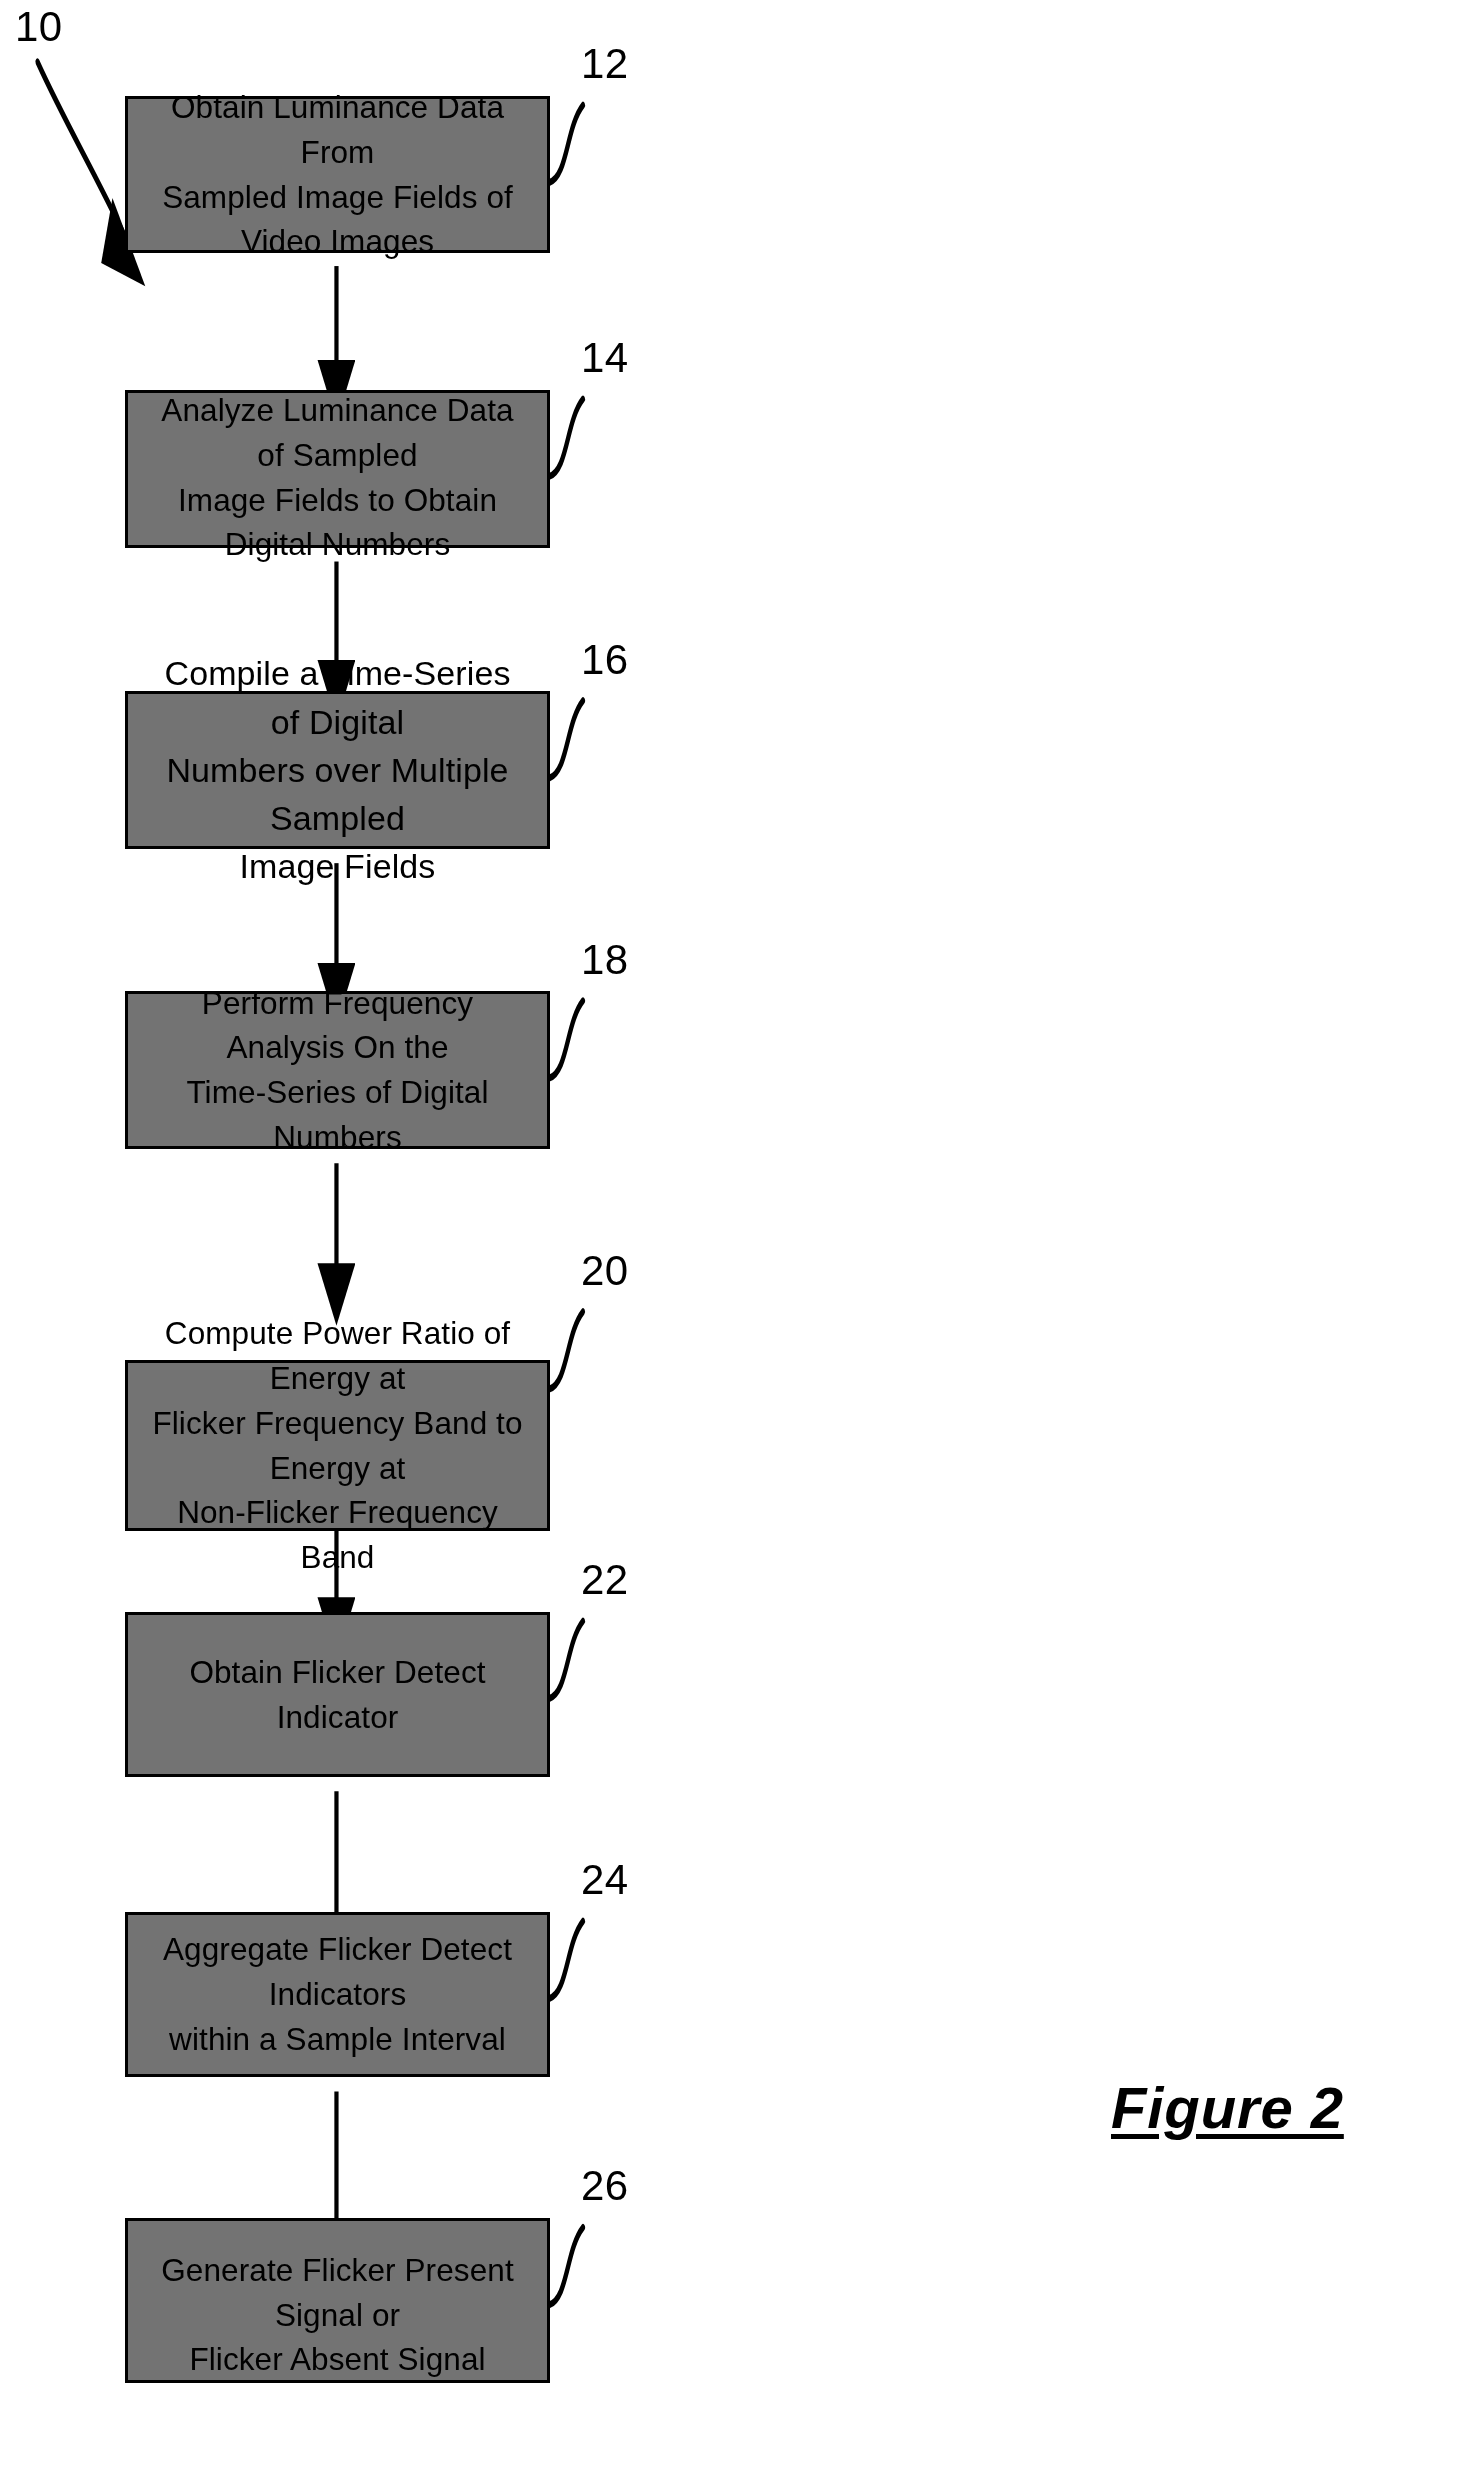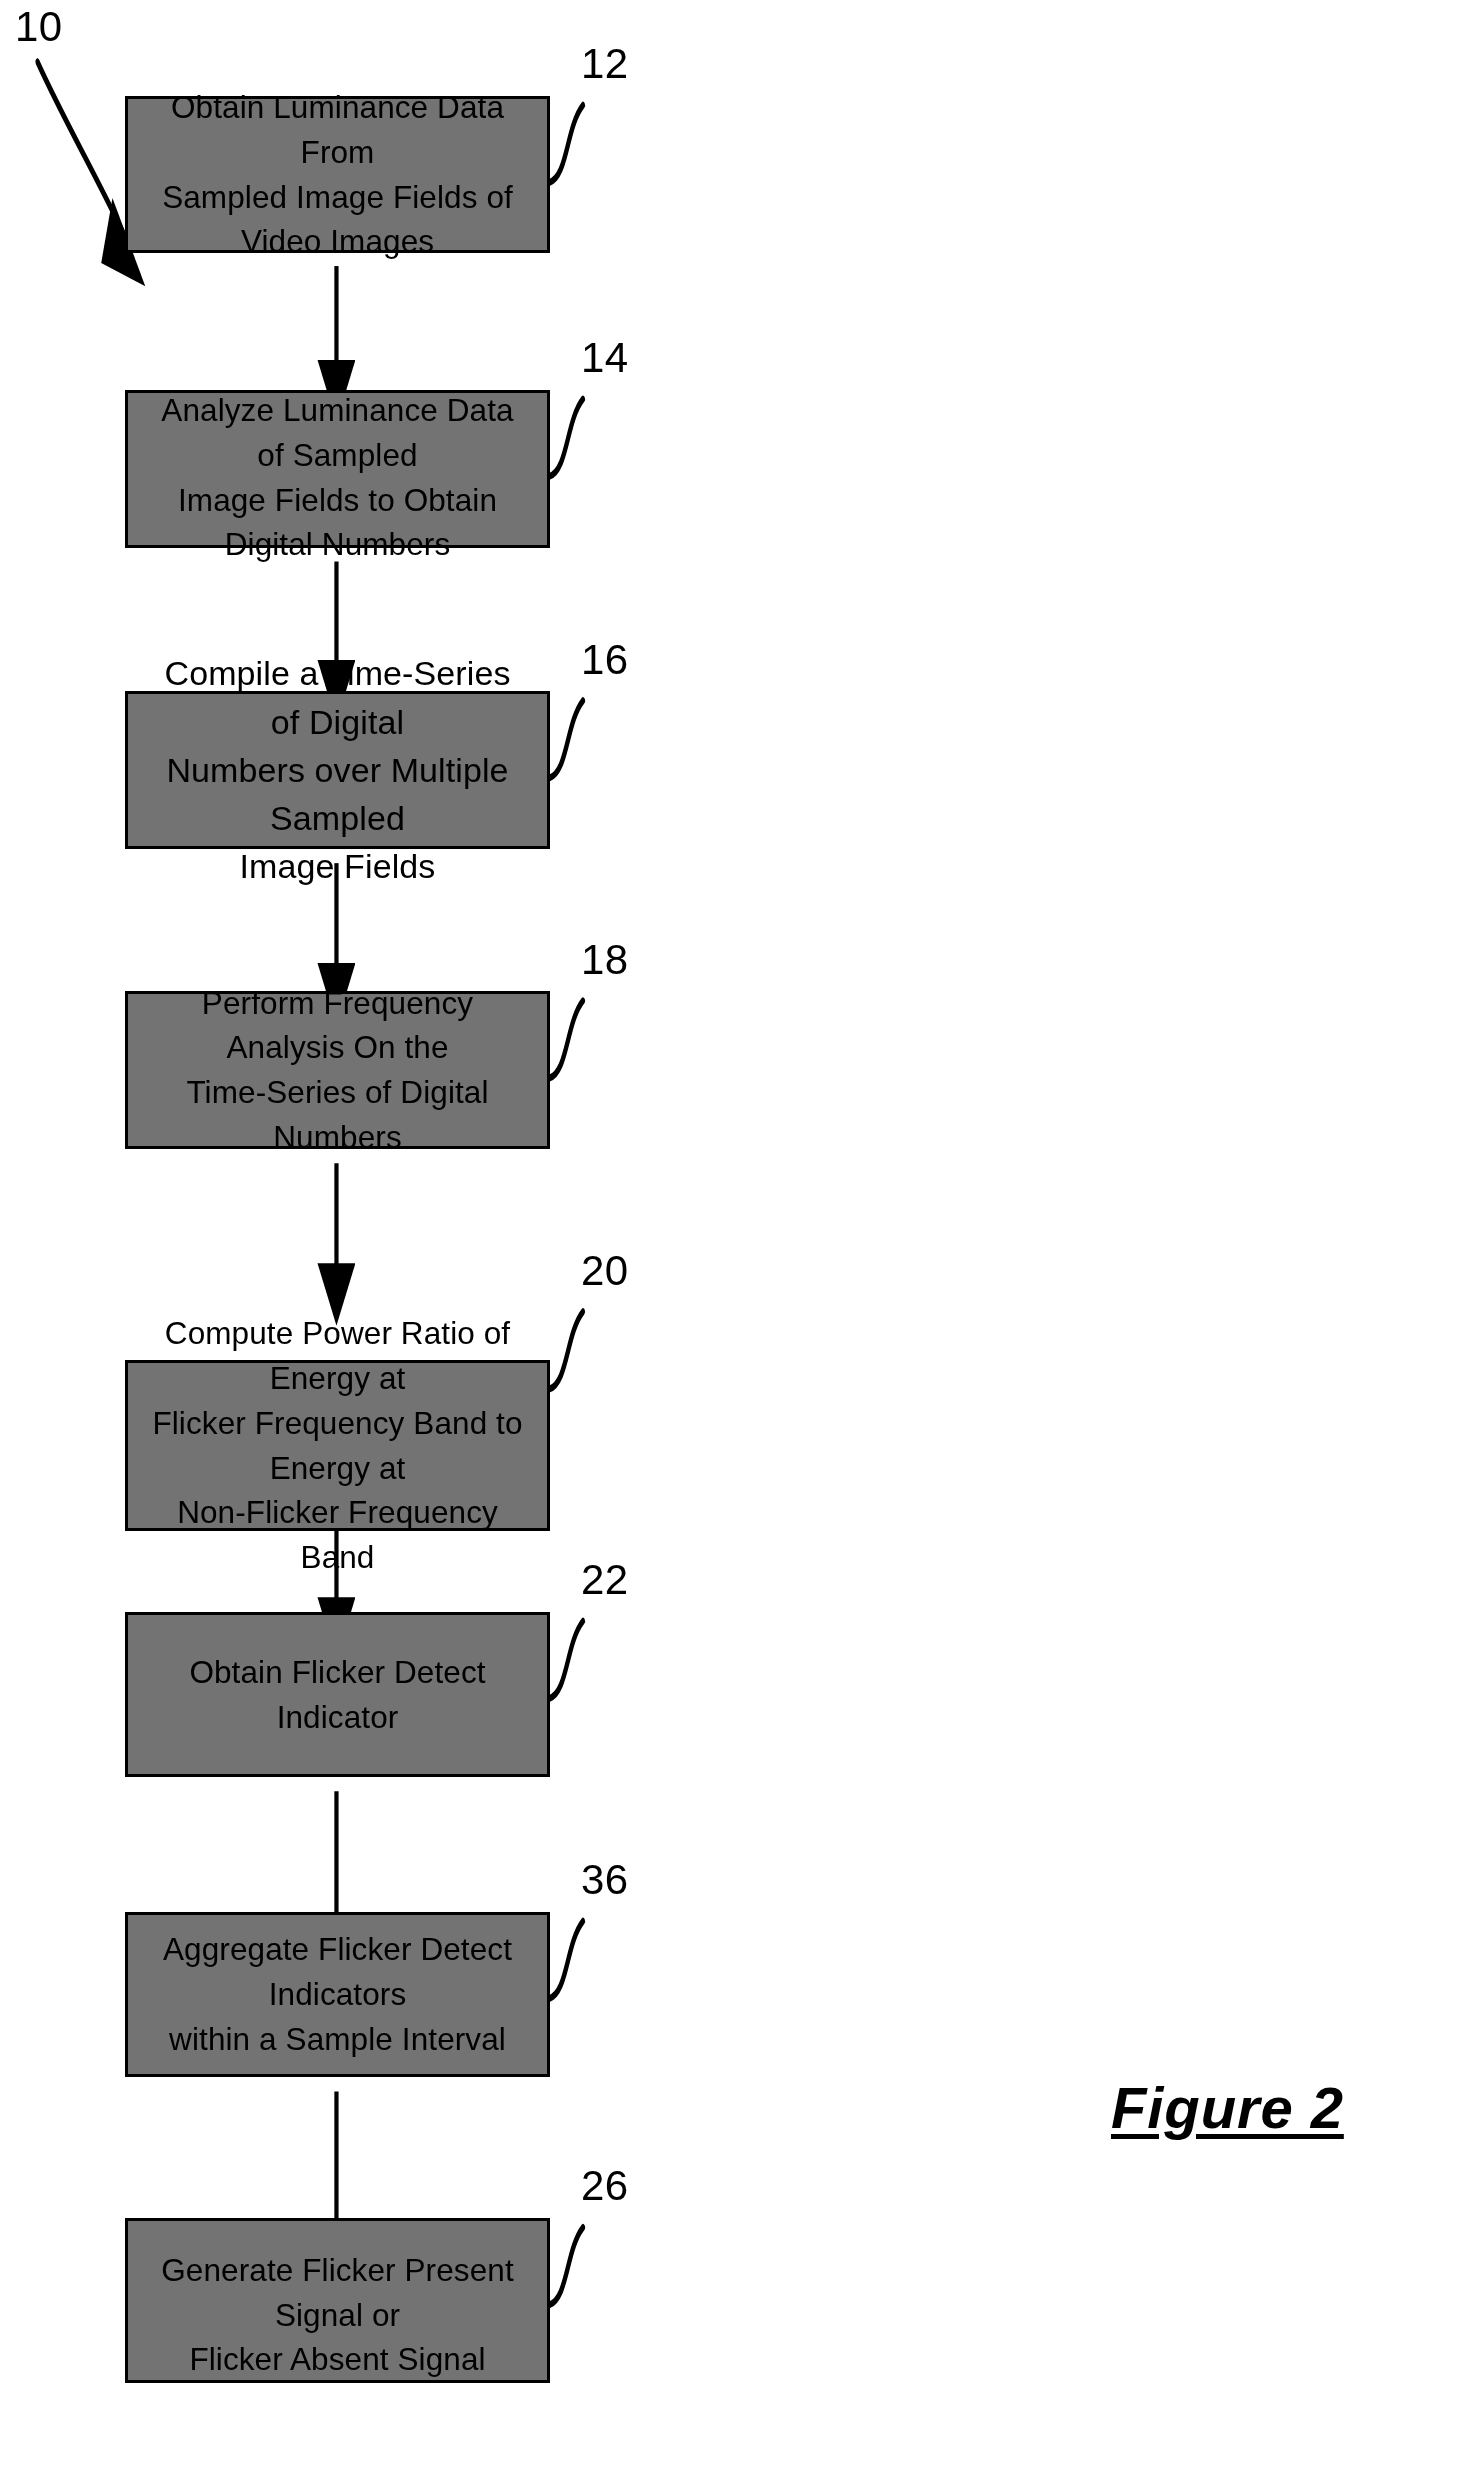--- a/index.html
+++ b/index.html
@@ -152,21 +152,21 @@
 
   <div class="flow-box" style="left: 125px; top: 1612px; width: 425px; height: 165px;">
     <span class="box-text" style="font-size: 31.5px;">Obtain Flicker Detect Indicator</span>
   </div>
   <div class="ref-num" style="left: 581px; top: 1559px; font-size: 42px;">22</div>
 
   <div class="flow-box" style="left: 125px; top: 1912px; width: 425px; height: 165px;">
     <span class="box-text" style="font-size: 31.5px;">Aggregate Flicker Detect Indicators
 within a Sample Interval</span>
   </div>
-  <div class="ref-num" style="left: 581px; top: 1859px; font-size: 42px;">36</div>
+  <div class="ref-num" style="left: 581px; top: 1859px; font-size: 42px;">24</div>
 
   <div class="flow-box" style="left: 125px; top: 2218px; width: 425px; height: 165px;">
     <span class="box-text" style="font-size: 31.5px; margin-top: 29px;">Generate Flicker Present Signal or
 Flicker Absent Signal</span>
   </div>
   <div class="ref-num" style="left: 581px; top: 2165px; font-size: 42px;">26</div>
 
   <div id="figure-caption" style="font-size: 58px;">Figure 2</div>
 
 </div>

